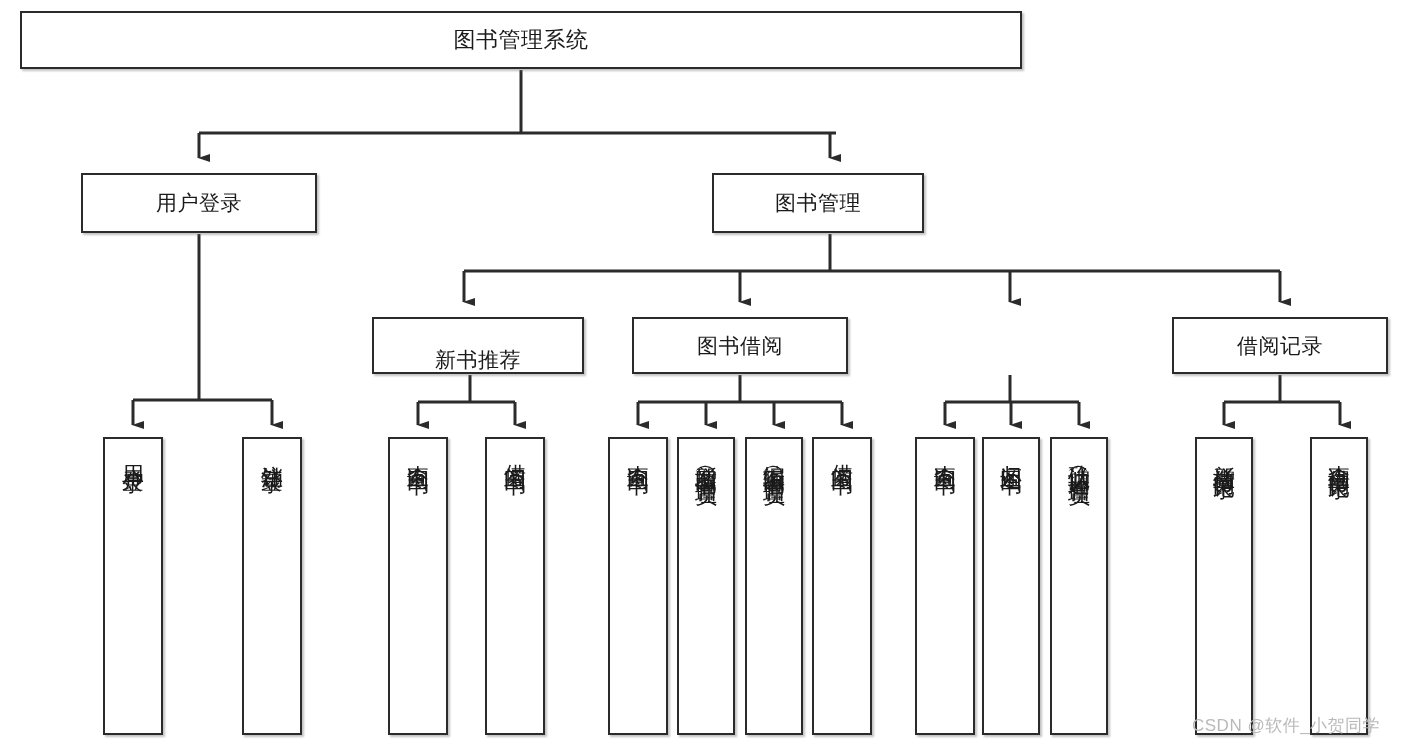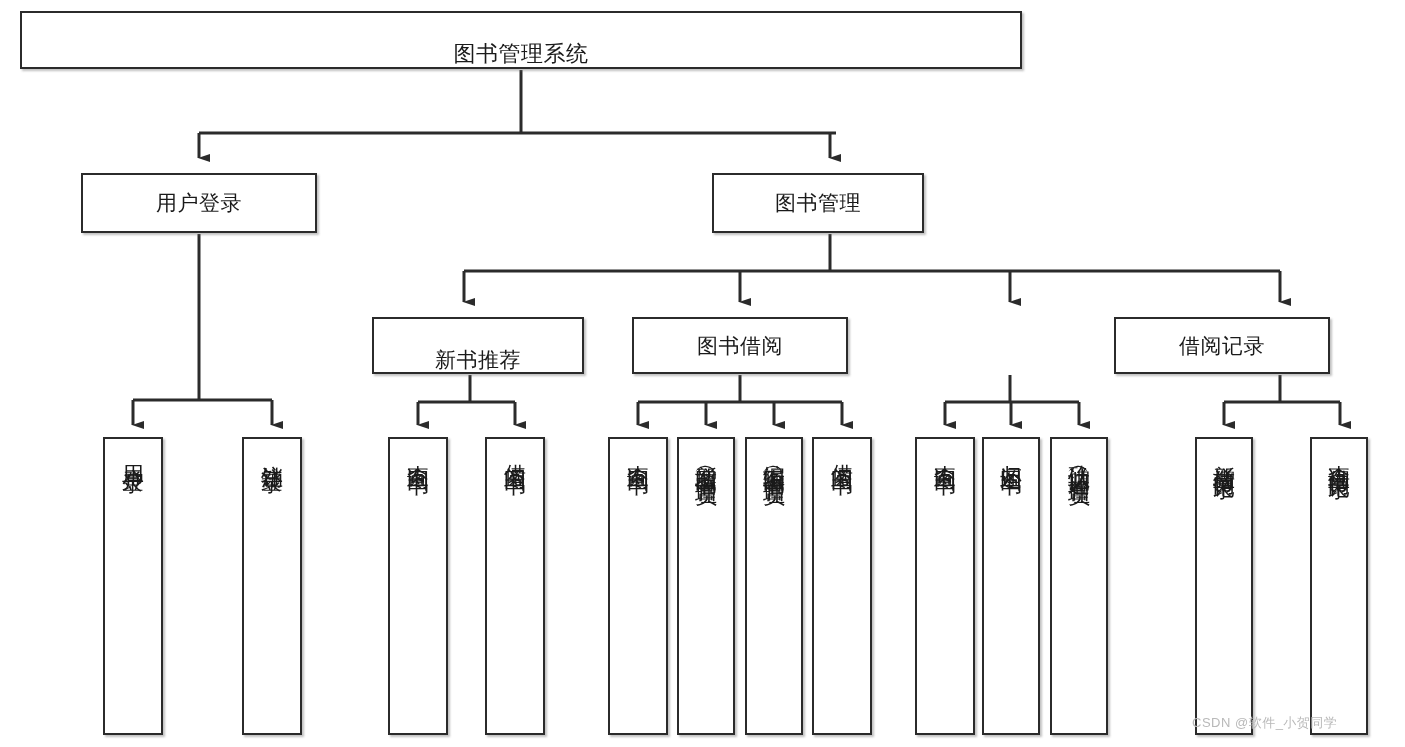--- a/index.html
+++ b/index.html
@@ -57,21 +57,21 @@
   .node.leaf .label {
     writing-mode: vertical-rl;
     text-orientation: upright;
     font-size: 22px;
     line-height: 1.18;
     letter-spacing: 3px;
     margin: 0 auto;
   }
   .watermark {
     position: absolute;
-    font-size: 13px;
+    font-size: 17px;
     color: #b9b9b9;
     white-space: nowrap;
     letter-spacing: 0.5px;
     user-select: none;
   }
 </style>
 </head>
 <body>
 
 <div id="canvas">
@@ -119,38 +119,38 @@
       <path d="M1011,402 L1011,425" marker-end="url(#arw)"></path>
       <path d="M1079,402 L1079,425" marker-end="url(#arw)"></path>
 
       <path d="M1280,375 L1280,402"></path>
       <path d="M1224,402 L1340,402"></path>
       <path d="M1224,402 L1224,425" marker-end="url(#arw)"></path>
       <path d="M1340,402 L1340,425" marker-end="url(#arw)"></path>
     </g>
   </svg>
 
-  <div class="node horiz root" style="left:20px; top:11px; width:1002px; height:58px;align-items:flex-end;">
+  <div class="node horiz root" style="left:20px; top:11px; width:1002px; height:58px;">
     <span class="label">图书管理系统</span>
   </div>
 
   <div class="node horiz" style="left:81px; top:173px; width:236px; height:60px;">
     <span class="label">用户登录</span>
   </div>
   <div class="node horiz" style="left:712px; top:173px; width:212px; height:60px;">
     <span class="label">图书管理</span>
   </div>
 
   <div class="node horiz" style="left:372px; top:317px; width:212px; height:57px;align-items:flex-end;">
     <span class="label">新书推荐</span>
   </div>
   <div class="node horiz" style="left:632px; top:317px; width:216px; height:57px;">
     <span class="label">图书借阅</span>
   </div>
-  <div class="node horiz" style="left:1114px; top:317px; width:216px; height:57px;">
+  <div class="node horiz" style="left:1172px; top:317px; width:216px; height:57px;">
     <span class="label">借阅记录</span>
   </div>
 
   <div class="node leaf" style="left:103px; top:437px; width:60px; height:298px;">
     <span class="label">用户登录</span>
   </div>
   <div class="node leaf" style="left:242px; top:437px; width:60px; height:298px;">
     <span class="label">注销登录</span>
   </div>
 

